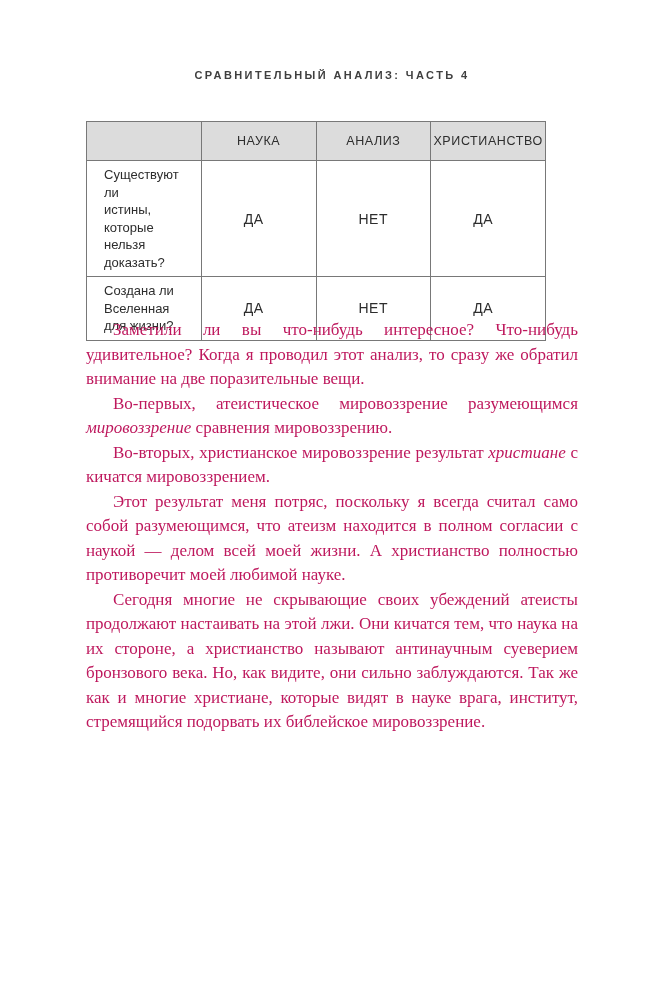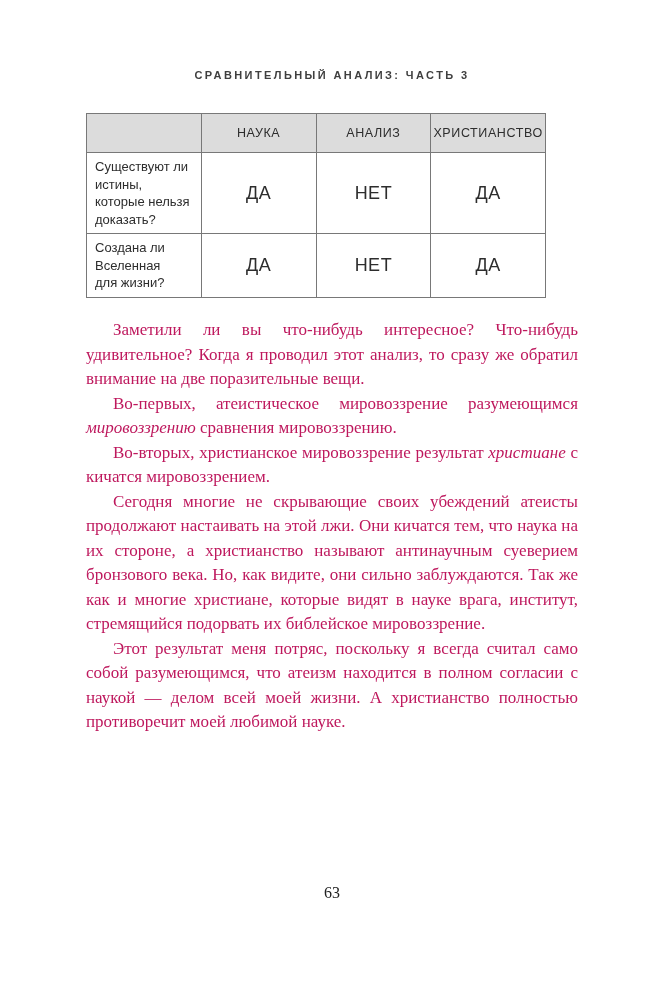--- a/index.html
+++ b/index.html
@@ -19,21 +19,21 @@
     width: 100%;
     text-align: center;
     font-family: "Liberation Sans", sans-serif;
     font-size: 11px;
     font-weight: 700;
     letter-spacing: 2.4px;
     color: #3f3f3f;
   }
   table.comparison-table {
     position: absolute;
-    top: 113px;
+    top: 121px;
     left: 86px;
     width: 460px;
     table-layout: fixed;
     border-collapse: collapse;
     font-family: "Liberation Sans", sans-serif;
     color: #2d2d2d;
   }
   table.comparison-table th,
   table.comparison-table td {
     border: 1px solid #787878;
@@ -43,32 +43,32 @@
     height: 39px;
     font-weight: 400;
     font-size: 12.5px;
     letter-spacing: 0.6px;
     text-align: center;
     vertical-align: middle;
   }
   tr.row-1 { height: 77px; }
   tr.row-2 { height: 62px; }
   td.question-cell {
-    padding: 5px 4px 5px 8px;
+    padding: 5px 4px 5px 17px;
     font-size: 13px;
     line-height: 17.5px;
     white-space: pre-line;
     text-align: left;
     vertical-align: middle;
   }
   td.answer-cell {
-    text-align: center;
     vertical-align: middle;
-    font-size: 18px;
+    font-size: 14px;
     letter-spacing: 0.5px;
+    padding-left: 42px;
   }
   .body-text {
     position: absolute;
     top: 318px;
     left: 86px;
     width: 492px;
     font-family: "Liberation Serif", serif;
     font-size: 17px;
     line-height: 24.5px;
     color: #be185d;
@@ -85,21 +85,21 @@
     font-family: "Liberation Serif", serif;
     font-size: 16px;
     color: #222222;
   }
 </style>
 </head>
 <body>
 
 <div class="page">
 
-  <div class="running-head">СРАВНИТЕЛЬНЫЙ АНАЛИЗ: ЧАСТЬ 3</div>
+  <div class="running-head">СРАВНИТЕЛЬНЫЙ АНАЛИЗ: ЧАСТЬ 4</div>
 
   <table class="comparison-table">
     <thead>
       <tr>
         <th></th>
         <th>НАУКА</th>
         <th>АНАЛИЗ</th>
         <th>ХРИСТИАНСТВО</th>
       </tr>
     </thead>
@@ -119,21 +119,20 @@
 для жизни?</td>
         <td class="answer-cell">ДА</td>
         <td class="answer-cell">НЕТ</td>
         <td class="answer-cell">ДА</td>
       </tr>
     </tbody>
   </table>
 
   <div class="body-text">
     <p class="para"><span>Заметили ли вы что-нибудь интересное? Что-нибудь удивительное? Когда я проводил этот анализ, то сразу же обратил внимание на две поразительные вещи.</span></p>
-    <p class="para"><span>Во-первых, атеистическое мировоззрение разумеющимся </span><span class="it">мировоззрению</span><span> сравнения мировоззрению.</span></p>
+    <p class="para"><span>Во-первых, атеистическое мировоззрение разумеющимся </span><span class="it">мировоззрение</span><span> сравнения мировоззрению.</span></p>
     <p class="para"><span>Во-вторых, христианское мировоззрение результат </span><span class="it">христиане</span><span> с кичатся мировоззрением.</span></p>
+    <p class="para"><span>Этот результат меня потряс, поскольку я всегда считал само собой разумеющимся, что атеизм находится в полном согласии с наукой — делом всей моей жизни. А христианство полностью противоречит моей любимой науке.</span></p>
     <p class="para"><span>Сегодня многие не скрывающие своих убеждений атеисты продолжают настаивать на этой лжи. Они кичатся тем, что наука на их стороне, а христианство называют антинаучным суеверием бронзового века. Но, как видите, они сильно заблуждаются. Так же как и многие христиане, которые видят в науке врага, институт, стремящийся подорвать их библейское мировоззрение.</span></p>
-    <p class="para"><span>Этот результат меня потряс, поскольку я всегда считал само собой разумеющимся, что атеизм находится в полном согласии с наукой — делом всей моей жизни. А христианство полностью противоречит моей любимой науке.</span></p>
   </div>
 
-  <div class="page-number">63</div>
 
 </div>
 
 </body></html>

